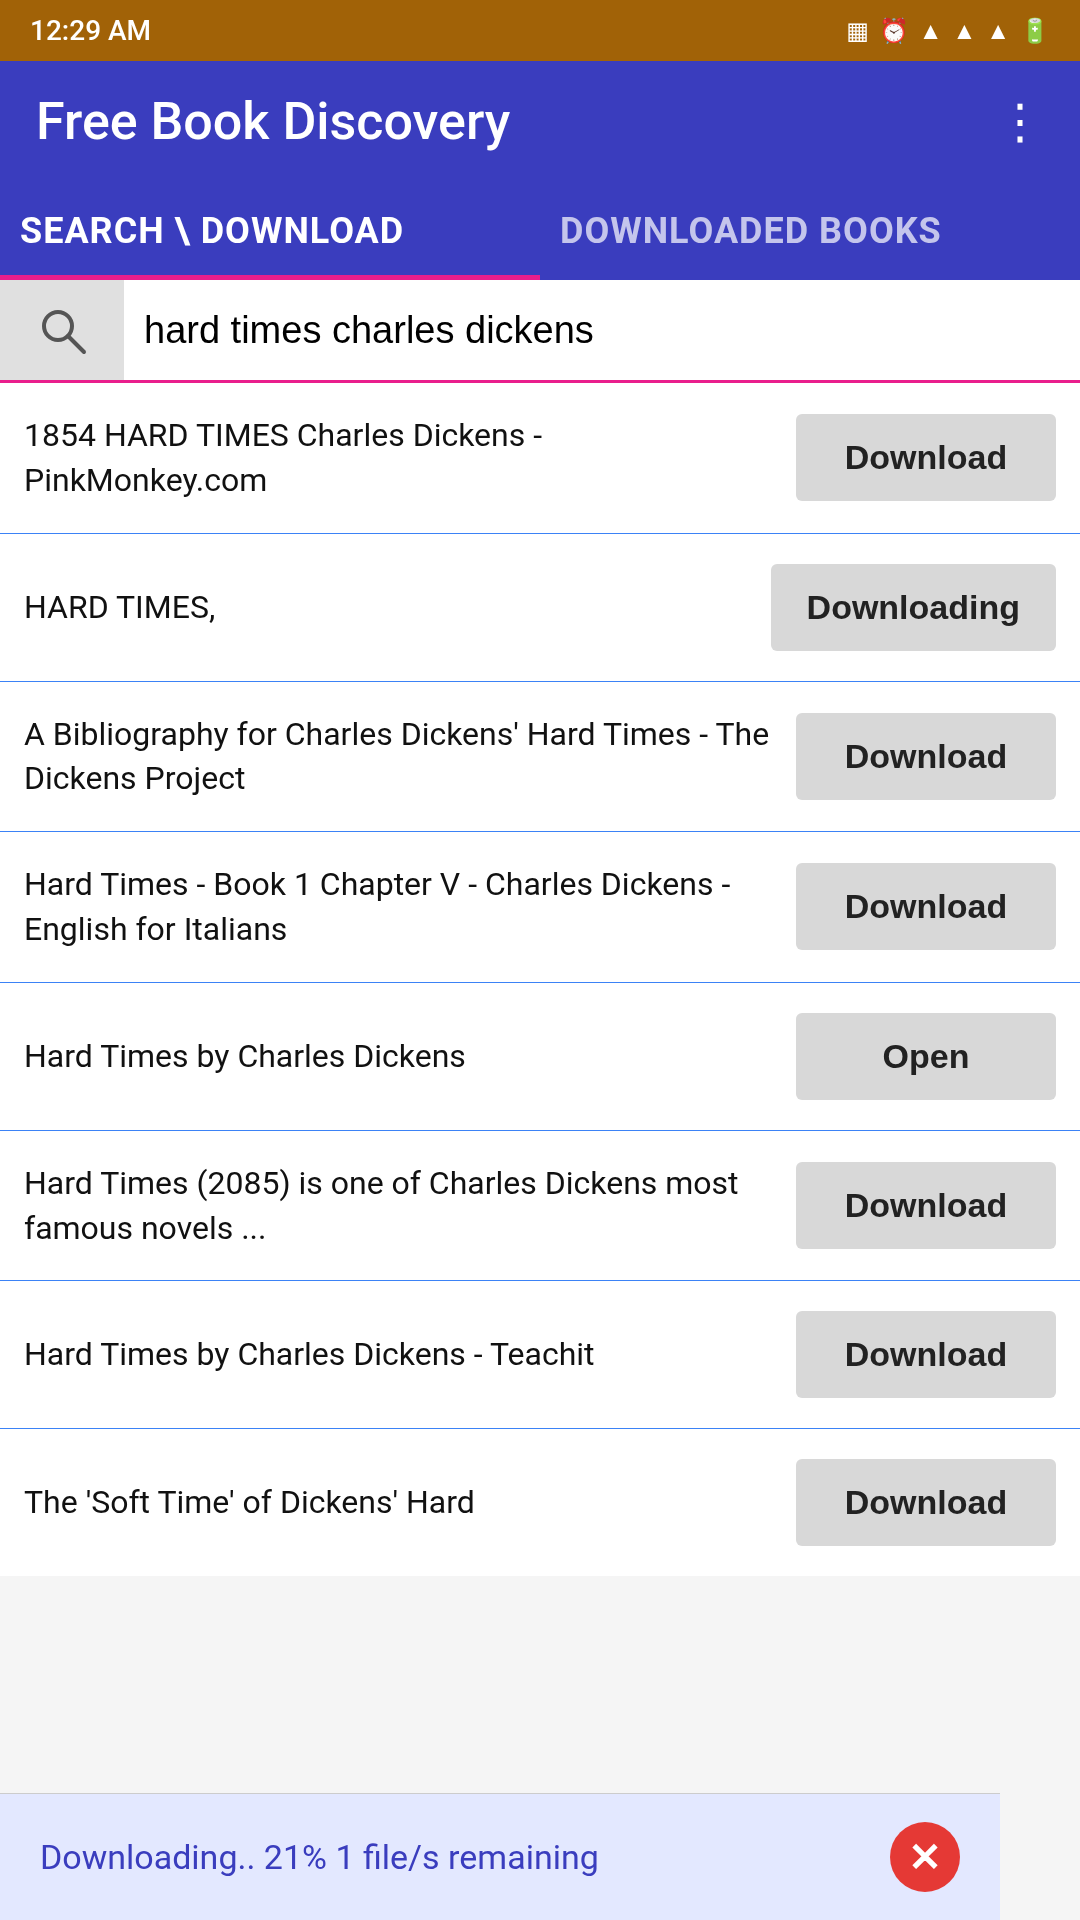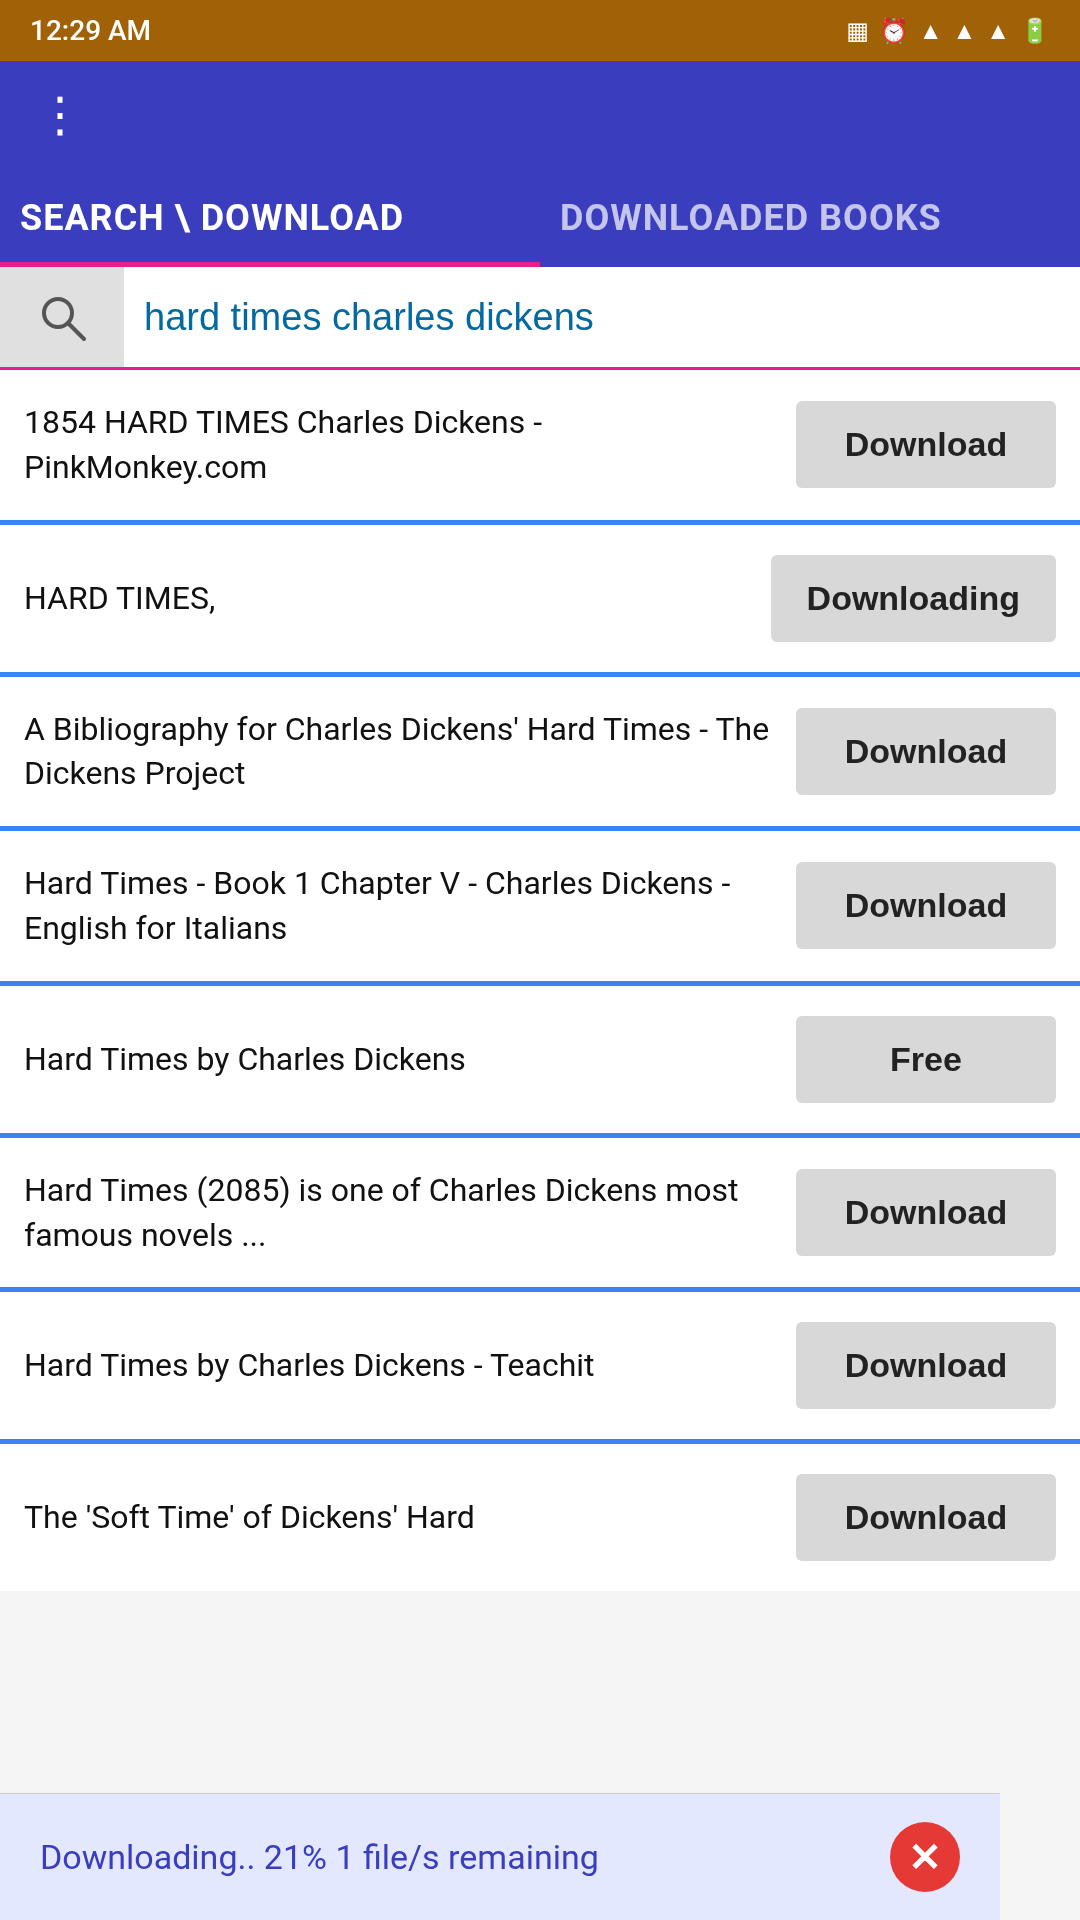--- a/index.html
+++ b/index.html
@@ -93,34 +93,34 @@
     .search-icon-btn svg {
       width: 52px;
       height: 52px;
     }
     .search-input {
       flex: 1;
       border: none;
       outline: none;
       font-size: 38px;
       padding: 24px 20px;
-      color: #0369a1;
+      color: #000000;
       background: transparent;
     }
 
     
     .results-list {
       background: white;
     }
     .result-item {
       display: flex;
       align-items: center;
       justify-content: space-between;
       padding: 30px 24px;
-      border-bottom: 5px solid #3b82f6;
+      border-bottom: 1px solid #3b82f6;
       min-height: 120px;
     }
     .result-item:last-child {
       border-bottom: none;
     }
     .result-title {
       flex: 1;
       font-size: 32px;
       color: #111;
       line-height: 1.4;
@@ -184,20 +184,21 @@
     <span>▦</span>
     <span>⏰</span>
     <span>▲</span>
     <span>▲</span>
     <span>▲</span>
     <span>🔋</span>
   </div>
 </div>
 
 <div class="app-bar">
+  <span class="app-bar-title">Free Book Discovery</span>
   <span class="app-bar-menu">⋮</span>
 </div>
 
 <div class="tabs">
   <div class="tab active">
     <span>SEARCH \ DOWNLOAD</span>
   </div>
   <div class="tab">
     <span>DOWNLOADED BOOKS</span>
   </div>
@@ -230,21 +231,21 @@
     <button class="action-btn">Download</button>
   </div>
 
   <div class="result-item">
     <span class="result-title">Hard Times - Book 1 Chapter V - Charles Dickens - English for Italians</span>
     <button class="action-btn">Download</button>
   </div>
 
   <div class="result-item">
     <span class="result-title">Hard Times by Charles Dickens</span>
-    <button class="action-btn">Free</button>
+    <button class="action-btn">Open</button>
   </div>
 
   <div class="result-item">
     <span class="result-title">Hard Times (2085) is one of Charles Dickens most famous novels ...</span>
     <button class="action-btn">Download</button>
   </div>
 
   <div class="result-item">
     <span class="result-title">Hard Times by Charles Dickens - Teachit</span>
     <button class="action-btn">Download</button>

